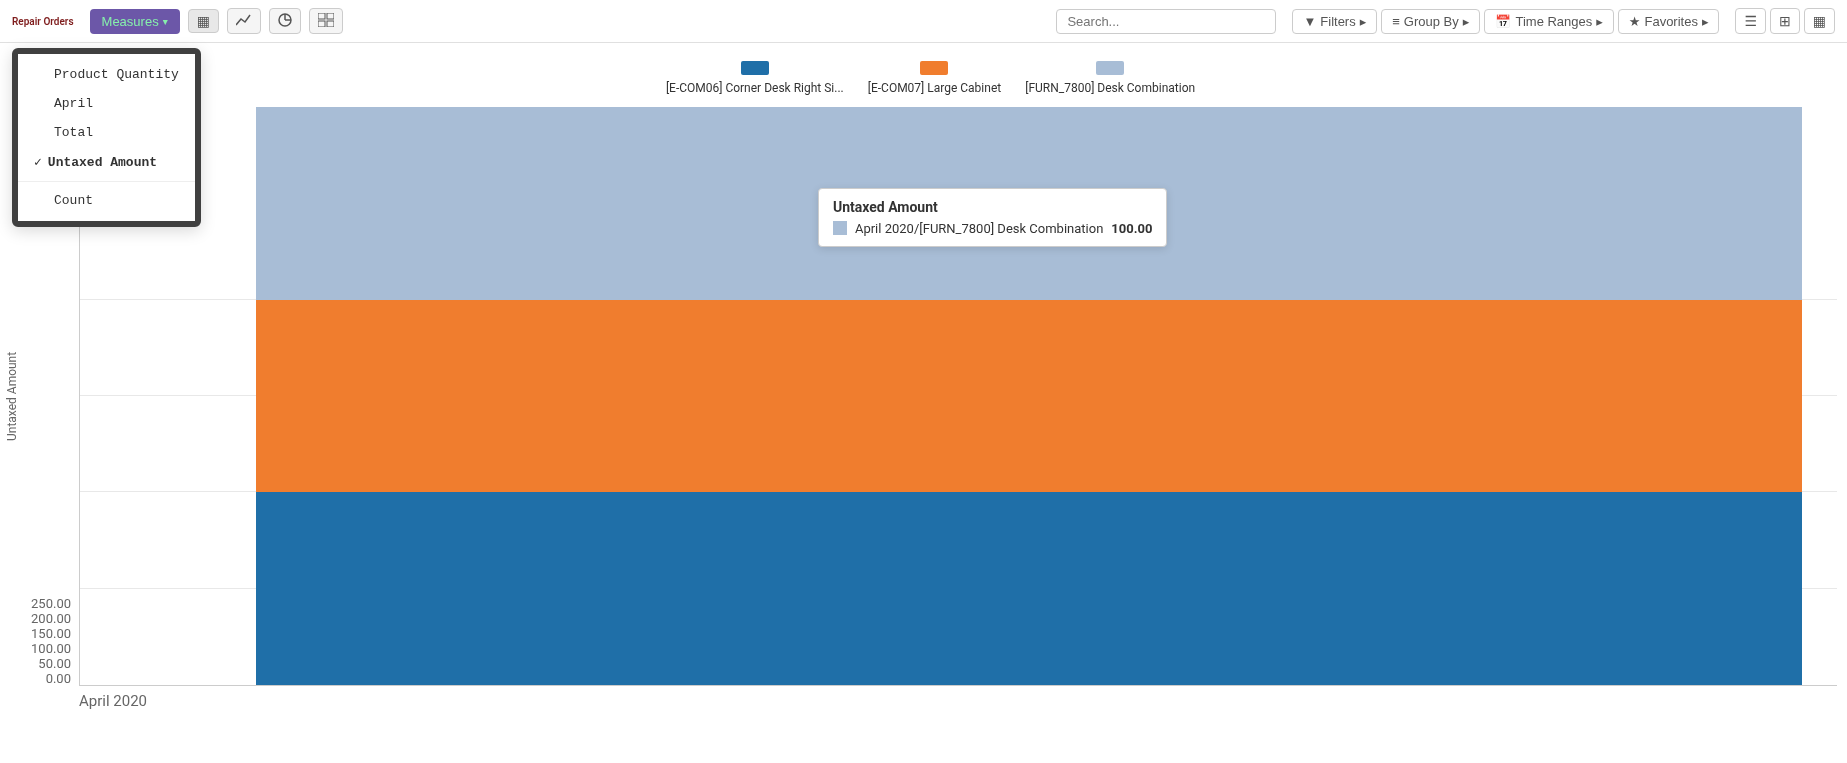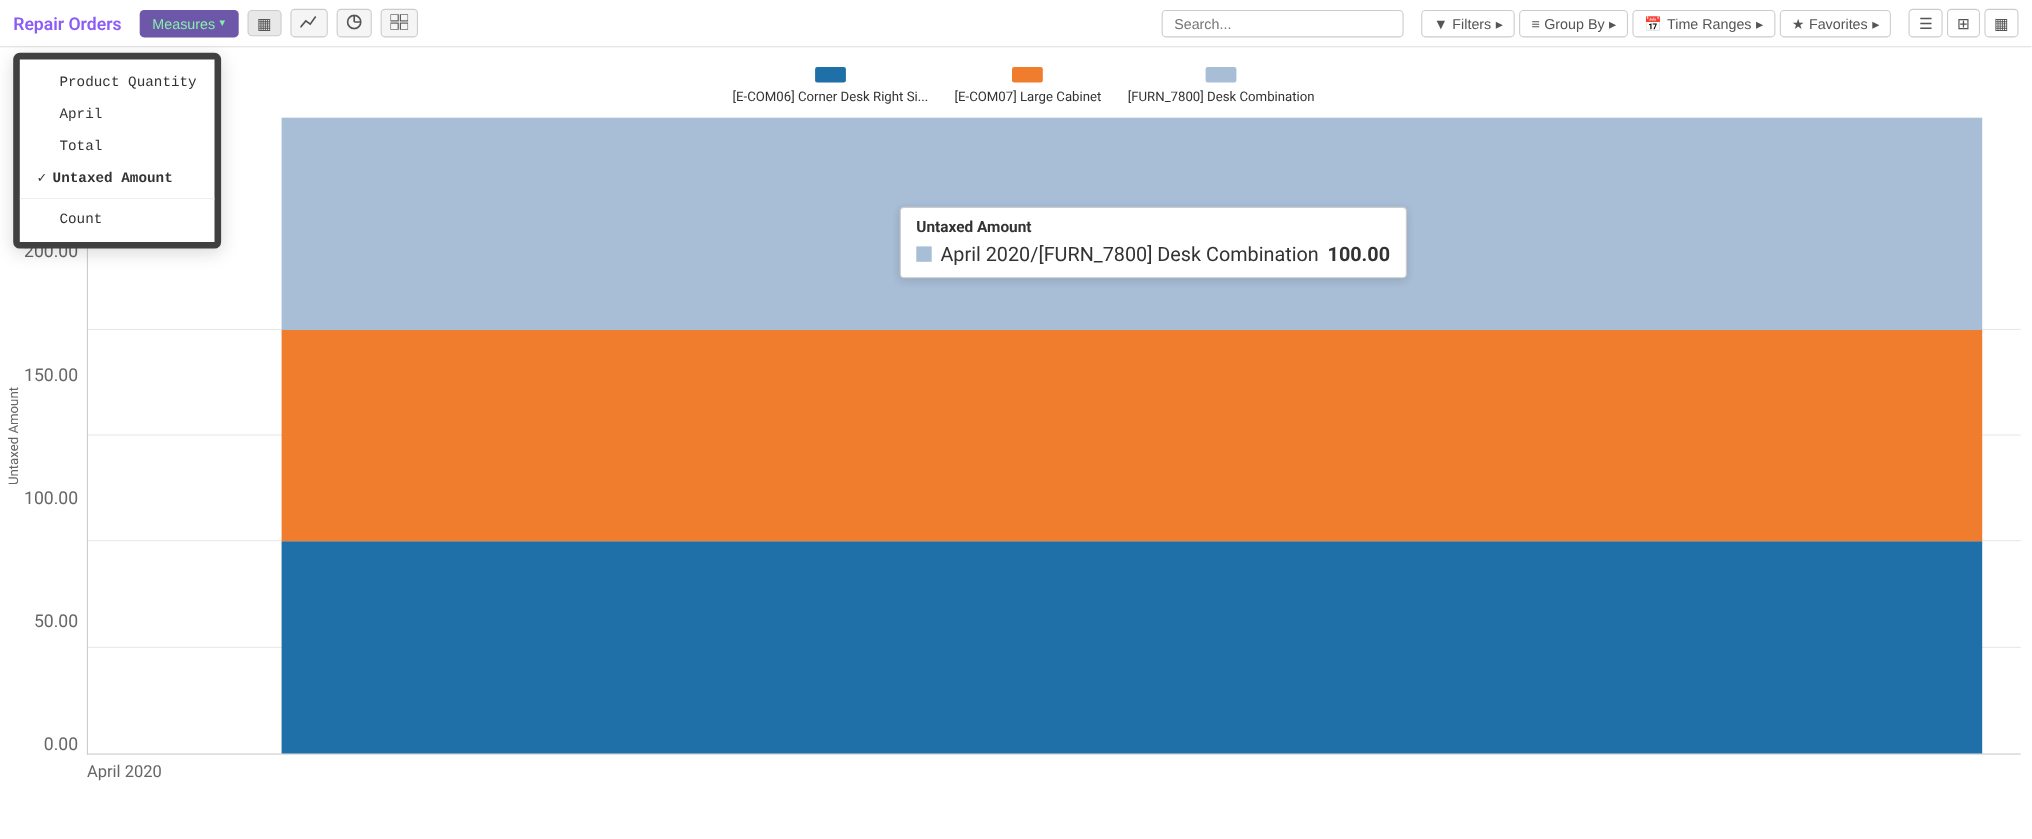--- a/index.html
+++ b/index.html
@@ -8,23 +8,23 @@
     
     .toolbar {
       display: flex;
       align-items: center;
       padding: 8px 12px;
       border-bottom: 1px solid #e0e0e0;
       gap: 8px;
       position: relative;
     }
     .page-title {
-      font-size: 16px;
+      font-size: 10px;
       font-weight: 600;
-      color: #8b5cf6;
+      color: #7f1d1d;
       margin-right: 8px;
     }
     .measures-btn {
       background: #6c57a8;
       color: #86efac;
       border: none;
       border-radius: 4px;
       padding: 5px 12px;
       font-size: 13px;
       cursor: pointer;
@@ -162,24 +162,24 @@
     }
     .plot-area {
       flex: 1;
       display: flex;
       position: relative;
     }
     .y-ticks {
       width: 55px;
       display: flex;
       flex-direction: column;
-      justify-content: space-between;
+      justify-content: flex-end;
       align-items: flex-end;
       padding-right: 8px;
-      font-size: 16px;
+      font-size: 13px;
       color: #666;
     }
     .chart-bars {
       flex: 1;
       position: relative;
       border-left: 1px solid #ccc;
       border-bottom: 1px solid #ccc;
       background: #fff;
     }
     
@@ -214,23 +214,22 @@
       z-index: 50;
       min-width: 200px;
     }
     .tooltip-title {
       font-weight: 700;
       margin-bottom: 6px;
       font-size: 14px;
     }
     .tooltip-row {
       display: flex;
-      align-items: center;
       gap: 8px;
-      font-size: 18px;
+      font-size: 13px;
     }
     .tooltip-color {
       width: 14px;
       height: 14px;
       display: inline-block;
     }
     .tooltip-value {
       font-weight: 700;
       margin-left: auto;
     }

